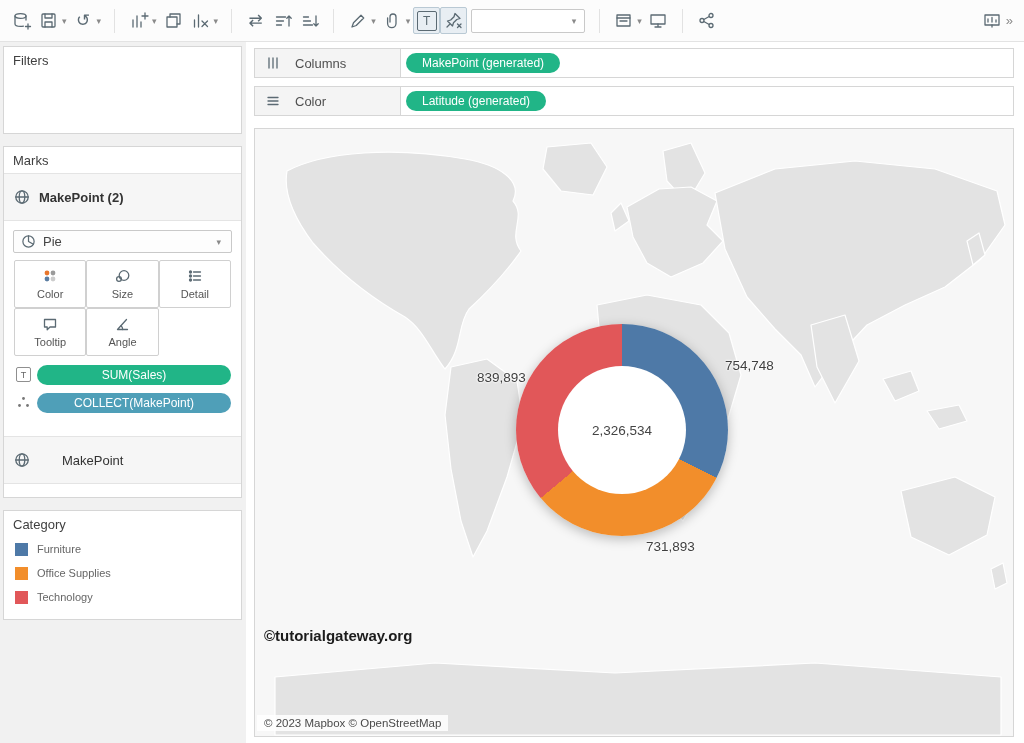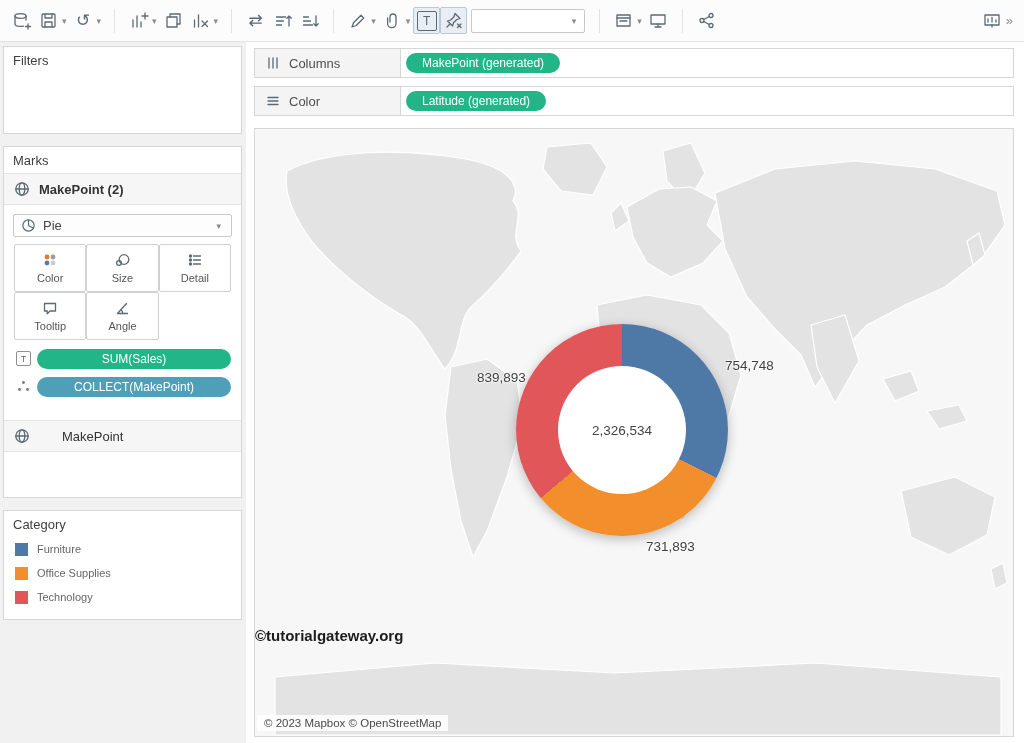--- a/index.html
+++ b/index.html
@@ -22,21 +22,21 @@
   .tb-box { width:20px; height:20px; border:1px solid #5b6a73; border-radius:2px;
     display:flex; align-items:center; justify-content:center; font-size:12px; color:#5b6a73; }
   svg.ic { display:block; stroke:#5b6a73; fill:none; stroke-width:1.3; stroke-linecap:round; stroke-linejoin:round; }
 
   
   .sidebar { position:absolute; left:0; top:42px; width:246px; height:701px; background:#f1f1f1; }
   .card { position:absolute; left:3px; right:4px; background:#fff; border:1px solid #d6d6d6; }
   .card-title { height:26px; display:flex; align-items:center; padding:0 9px; font-size:13px; color:#404040; }
   .filters-card { top:4px; height:88px; }
   .marks-card { top:104px; height:352px; }
-  .layer-row { height:32px; display:flex; align-items:center; gap:9px; padding:0 10px;
+  .layer-row { height:48px; display:flex; align-items:center; gap:9px; padding:0 10px;
     background:#f6f6f6; border-top:1px solid #e4e4e4; border-bottom:1px solid #e4e4e4;
     font-size:13px; font-weight:bold; color:#333; }
   .layer-row.plain { font-weight:normal;gap:32px; }
   .mark-type { margin:9px 9px 7px 9px; height:23px; border:1px solid #c9c9c9; border-radius:2px;
     display:flex; align-items:center; gap:7px; padding:0 7px; font-size:13px; color:#444; background:#fdfdfd; }
   .mark-type .tb-caret { margin-left:auto; }
   .btn-grid { display:grid; grid-template-columns:repeat(3,1fr); margin:2px 10px 8px 10px; }
   .mark-btn { height:48px; border:1px solid #d0d0d0; border-radius:2px; background:#fff;
     display:flex; flex-direction:column; align-items:center; justify-content:center; gap:4px;
     font-size:11px; color:#555; }
@@ -49,40 +49,40 @@
   .legend-card { top:468px; height:110px; }
   .legend-row { height:24px; display:flex; align-items:center; gap:9px; padding:0 11px; font-size:11px; color:#666; }
   .swatch { width:13px; height:13px; flex:none; }
 
   
   .main { position:absolute; left:246px; top:42px; right:0; bottom:0; background:#fff; }
   .shelf { position:absolute; left:8px; right:10px; height:30px; border:1px solid #d6d6d6;
     display:flex; background:#fff; }
   .shelf.columns { top:6px; } .shelf.rows { top:44px; }
   .shelf-label { width:146px; background:#f4f4f4; border-right:1px solid #d6d6d6;
-    display:flex; align-items:center; gap:9px; padding:0 11px; font-size:13px; color:#4f4f4f; flex:none; }
+    display:flex; align-items:center; gap:15px; padding:0 11px; font-size:13px; color:#4f4f4f; flex:none; }
   .shelf-body { flex:1; display:flex; align-items:center; padding:0 5px; }
   .shelf-pill { height:20px; border-radius:10px; color:#fff; font-size:12px;
     display:flex; align-items:center; justify-content:center; padding:0 16px; }
 
   .map-view { position:absolute; left:8px; right:10px; top:86px; bottom:6px;
     border:1px solid #d6d6d6; background:#f7f7f7; overflow:hidden; }
   .map-view svg.world { position:absolute; inset:0; width:100%; height:100%; }
 
   .donut { position:absolute; left:261px; top:195px; width:212px; height:212px; border-radius:50%;
     box-shadow:0 3px 12px rgba(0,0,0,.25);text-decoration:underline; }
   .donut-hole { position:absolute; left:50%; top:50%; transform:translate(-50%,-50%);
     width:128px; height:128px; background:#fff; border-radius:50%;
     display:flex; align-items:center; justify-content:center; font-size:13.5px; color:#444; }
   .map-label { position:absolute; font-size:13.5px; color:#3f3f3f;
     text-shadow:0 0 2px #fff,0 0 2px #fff,0 0 3px #fff; }
   .lbl-furniture { left:470px; top:229px; }
   .lbl-office    { left:391px; top:410px; }
   .lbl-technology{ left:222px; top:241px; }
-  .watermark { position:absolute; left:0; top:498px; font-size:15px; font-weight:bold; color:#1c1c1c;text-align:right; }
+  .watermark { position:absolute; left:9px; top:498px; font-size:15px; font-weight:bold; color:#1c1c1c;text-align:right; }
   .attribution { position:absolute; left:2px; bottom:5px; background:rgba(255,255,255,.85);
     padding:2px 7px; font-size:11.5px; color:#4a4a4a; }
 </style>
 </head>
 <body>
 
 <div class="toolbar">
   <div class="tb-btn">
     <svg class="ic" width="20" height="20" viewBox="0 0 20 20">
         <ellipse cx="8.5" cy="5" rx="5.5" ry="2.4"></ellipse>

